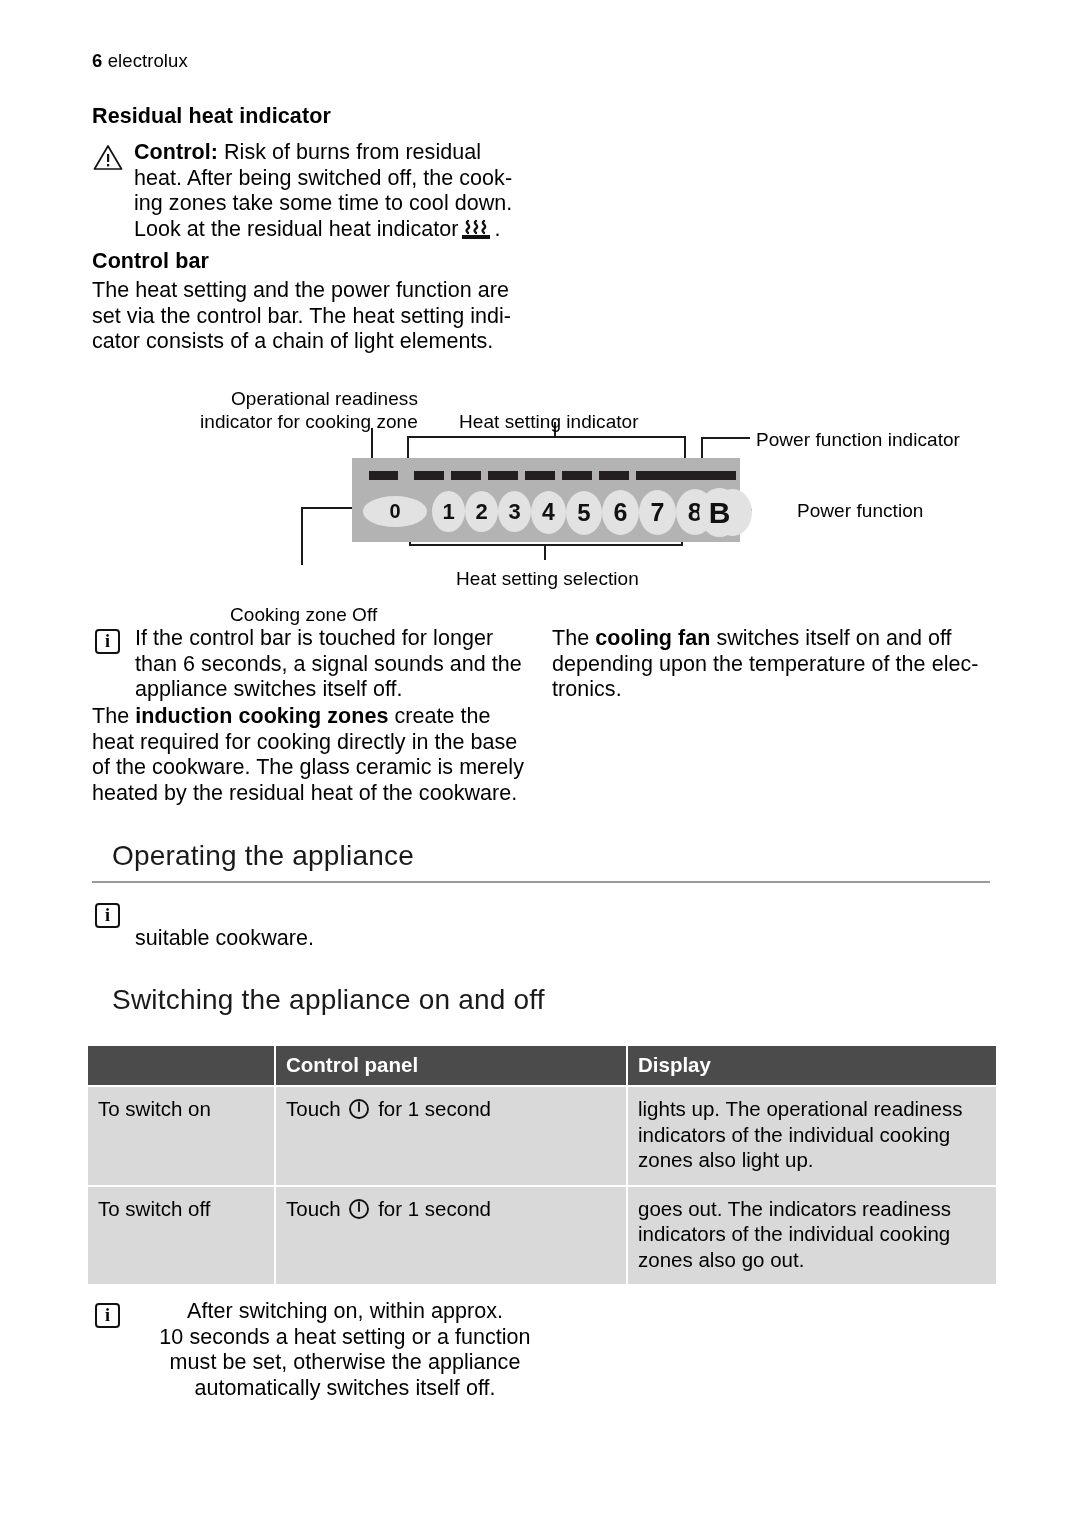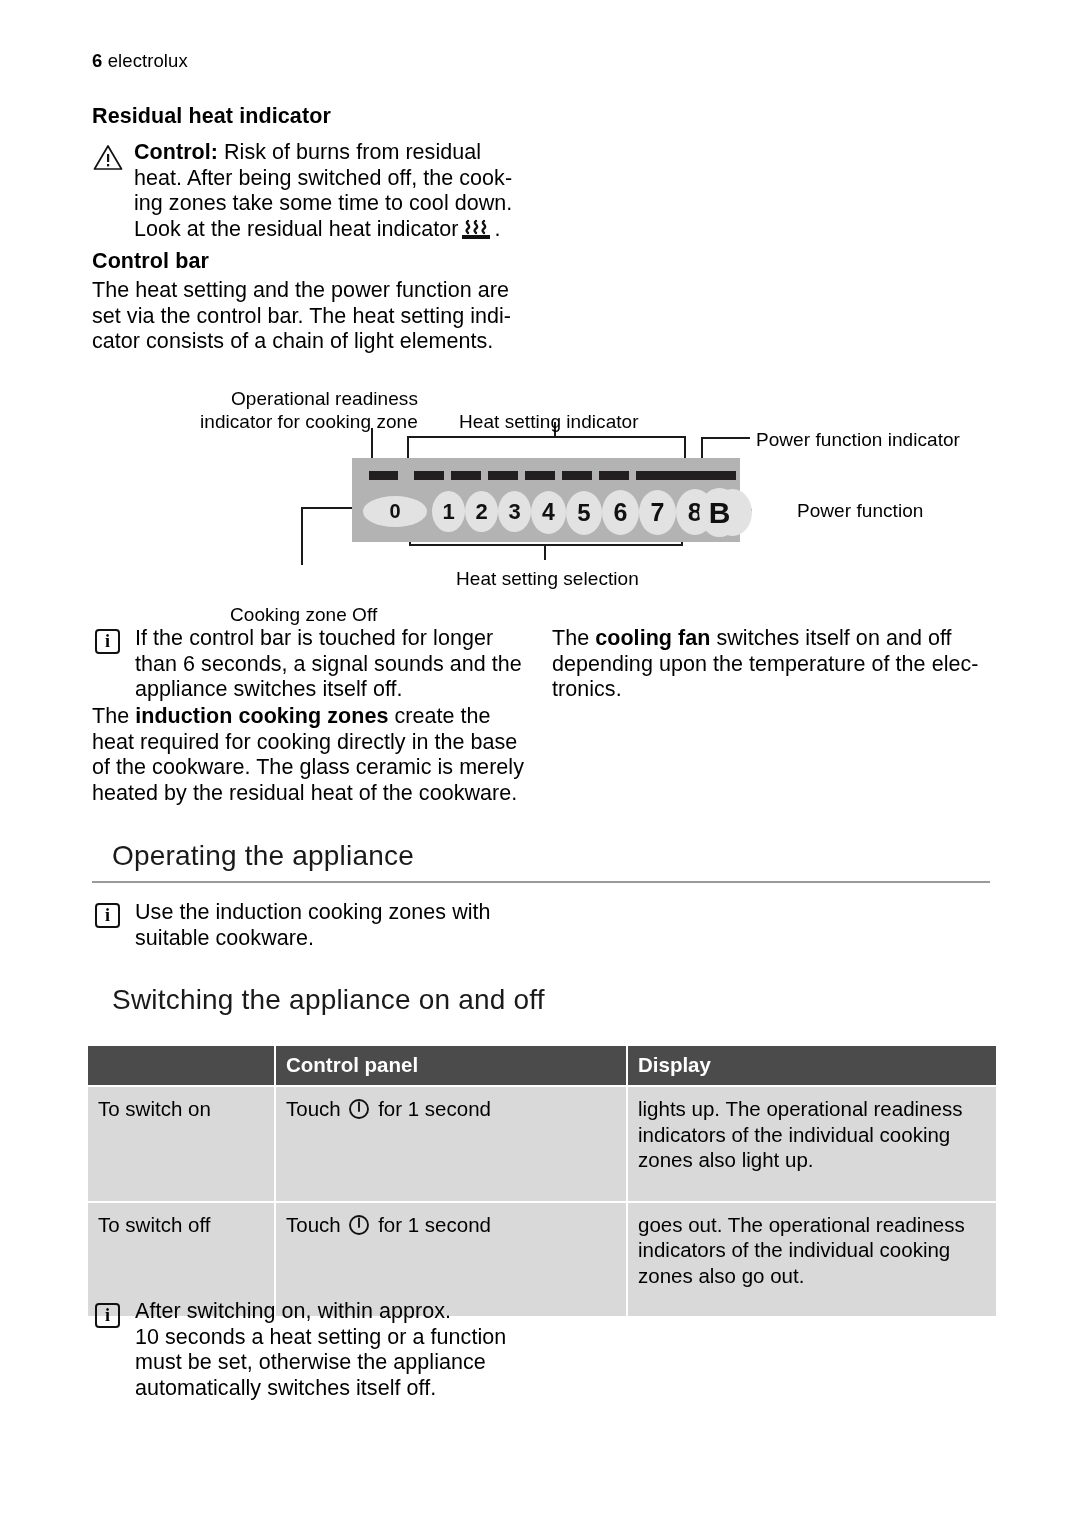--- a/index.html
+++ b/index.html
@@ -136,21 +136,21 @@
     padding: 7px 10px 8px 10px;
     height: 22px;
     vertical-align: middle;
   }
   #switch-table th.blank { background: #4b4b4b; }
   #switch-table td {
     background: #d9d9d9;
     font-size: 20.5px;
     line-height: 25.5px;
     vertical-align: top;
-    padding: 9px 10px 28px 10px;
+    padding: 9px 10px 12px 10px;
     height: 76px;
   }
   .col-a { width: 186px; }
   .col-b { width: 350px; }
   .col-c { width: 368px; }
 
   .pwr-icon {
     display: inline-block;
     width: 22px;
     height: 22px;
@@ -277,21 +277,21 @@
     <span>The </span><b>cooling fan</b><span> switches itself on and off</span><br>
     <span>depending upon the temperature of the elec-</span><br>
     <span>tronics.</span>
   </div>
 
   <div class="sec-head" style="position:absolute;left:92px;top:840px;">Operating the appliance</div>
   <div class="sec-rule" style="position:absolute;left:92px;top:881px;"></div>
 
   <div class="info-icon" style="left:95px;top:903px;">i</div>
   <div class="body-text" style="position:absolute;left:135px;top:900px;width:420px;">
-    <span>Use the induction cooking zones with</span><br>
+    <br>
     <span>suitable cookware.</span>
   </div>
 
   <div class="sec-head" style="position:absolute;left:92px;top:984px;">Switching the appliance on and off</div>
 
   <table id="switch-table">
     <colgroup>
       <col class="col-a">
         <col class="col-b">
         <col class="col-c">
@@ -324,29 +324,29 @@
         <td>To switch off</td>
         <td>
           <span>Touch</span>
           <span class="pwr-icon"><svg viewBox="0 0 22 22" width="22" height="22">
             <circle cx="11" cy="11" r="9" fill="none" stroke="#111" stroke-width="1.9"></circle>
             <line x1="11" y1="4.5" x2="11" y2="13" stroke="#111" stroke-width="1.9" stroke-linecap="round"></line>
           </svg></span>
           <span>for 1 second</span>
         </td>
         <td>
-          <span>goes out. The operational readiness</span><br>
+          <span>goes out. The indicators readiness</span><br>
           <span>indicators of the individual cooking</span><br>
           <span>zones also go out.</span>
         </td>
       </tr>
     </tbody>
   </table>
 
   <div class="info-icon" style="left:95px;top:1303px;">i</div>
-  <div class="body-text" style="position:absolute;left:135px;top:1299px;width:420px;">
+  <div class="body-text" style="position:absolute;left:135px;top:1299px;width:420px;text-align:center;">
     <span>After switching on, within approx.</span><br>
     <span>10 seconds a heat setting or a function</span><br>
     <span>must be set, otherwise the appliance</span><br>
     <span>automatically switches itself off.</span>
   </div>
 
 </div>
 
 </body></html>

